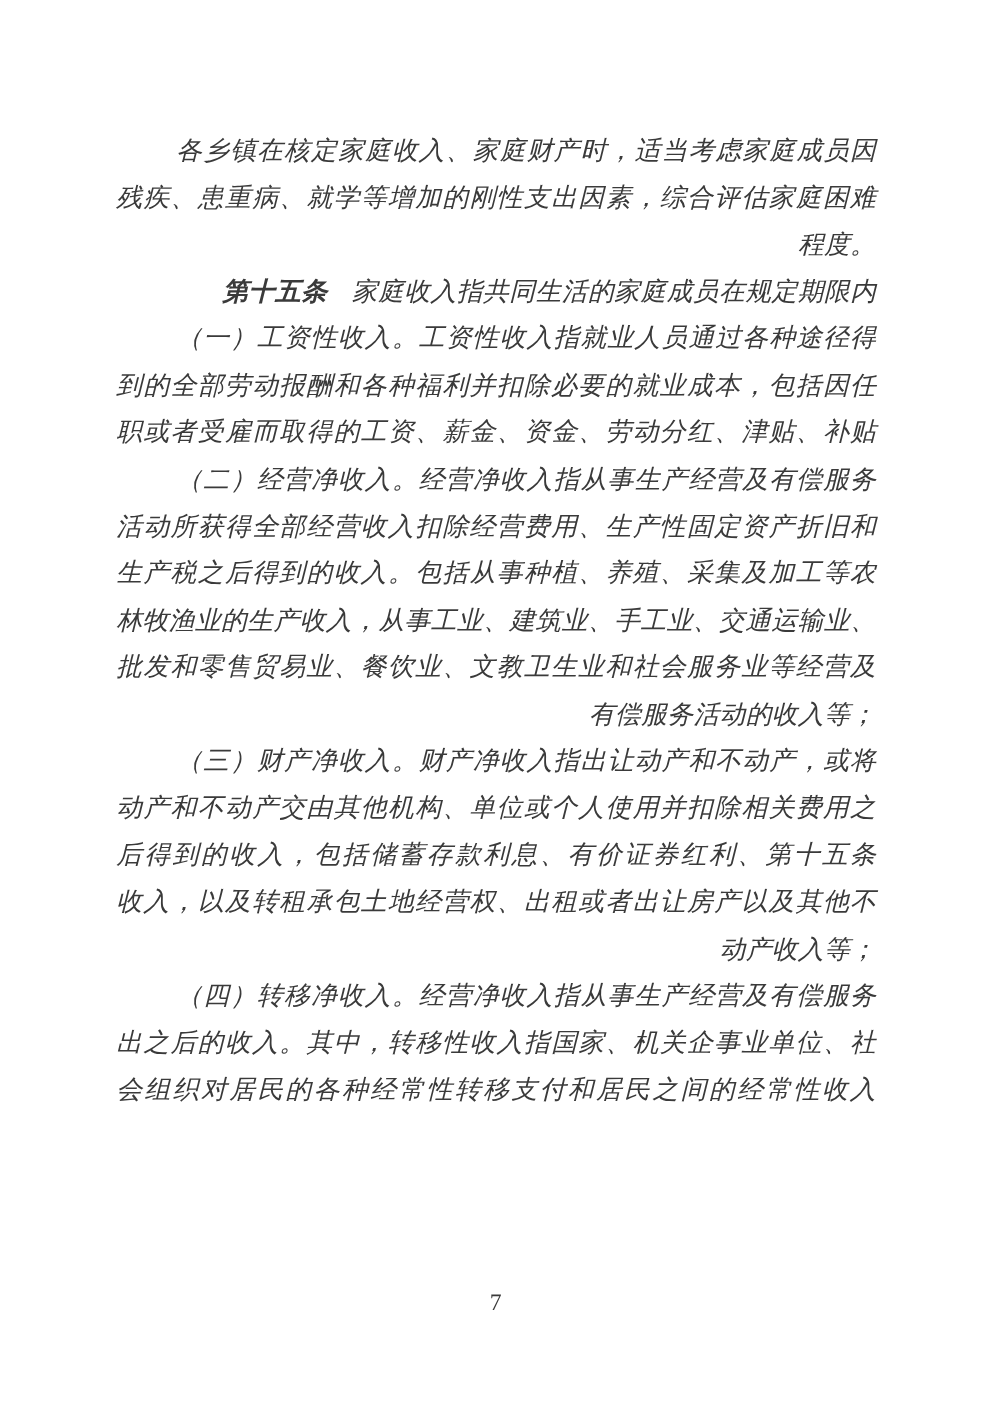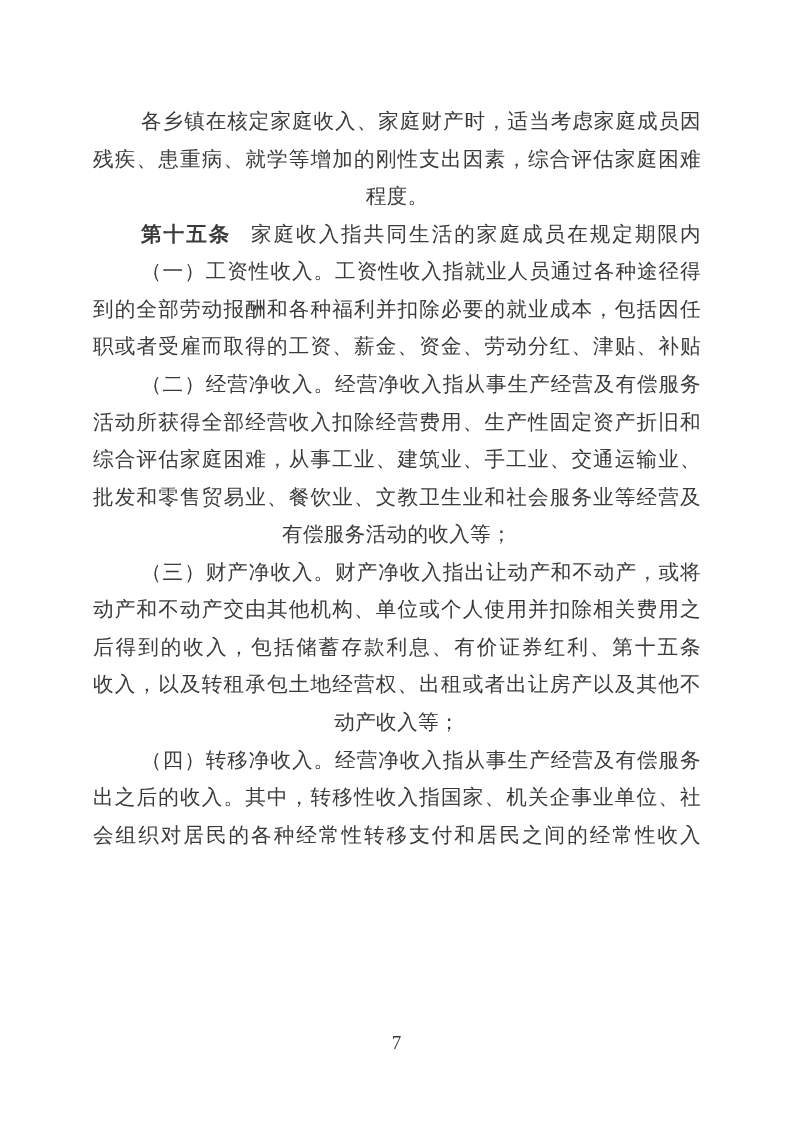--- a/index.html
+++ b/index.html
@@ -14,39 +14,41 @@
     background: #ffffff;
     overflow: hidden;
     font-family: "Liberation Serif", "DejaVu Serif", serif;
     color: #3a3a3a;
   }
   .text-block {
     position: absolute;
     left: 93px;
     top: 103px;
     width: 608px;
+    font-style: italic;
   }
   .line {
     height: 37.57px;
     line-height: 37.57px;
     font-size: 20.6px;
     letter-spacing: 0.3px;
     white-space: nowrap;
-    text-align: center;
+    text-align: right;
   }
   .line.justify {
     white-space: normal;
     text-align: justify;
     text-align-last: justify;
   }
   .line.indent {
     text-indent: 48px;
   }
   .seg-bold {
     font-weight: bold;
+    margin-left: 37px;
   }
   .seg-gap {
     margin-right: 0.95em;
   }
   .footer {
     position: absolute;
     left: 0;
     right: 0;
     top: 1032px;
     height: 30px;
@@ -65,21 +67,22 @@
   <div class="text-block" id="text-block">
       <div class="line indent justify"><span class="">各乡镇在核定家庭收入、家庭财产时，适当考虑家庭成员因</span></div>
       <div class="line justify"><span class="">残疾、患重病、就学等增加的刚性支出因素，综合评估家庭困难</span></div>
       <div class="line"><span class="">程度。</span></div>
       <div class="line indent justify"><span class="seg-bold seg-gap">第十五条</span><span class="">家庭收入指共同生活的家庭成员在规定期限内</span></div>
       <div class="line indent justify"><span class="">（一）工资性收入。工资性收入指就业人员通过各种途径得</span></div>
       <div class="line justify"><span class="">到的全部劳动报酬和各种福利并扣除必要的就业成本，包括因任</span></div>
       <div class="line justify"><span class="">职或者受雇而取得的工资、薪金、资金、劳动分红、津贴、补贴</span></div>
       <div class="line indent justify"><span class="">（二）经营净收入。经营净收入指从事生产经营及有偿服务</span></div>
       <div class="line justify"><span class="">活动所获得全部经营收入扣除经营费用、生产性固定资产折旧和</span></div>
-      <div class="line justify"><span class="">综合评估家庭困难，从事工业、建筑业、手工业、交通运输业、</span></div>
+      <div class="line justify"><span class="">生产税之后得到的收入。包括从事种植、养殖、采集及加工等农</span></div>
+      <div class="line justify"><span class="">林牧渔业的生产收入，从事工业、建筑业、手工业、交通运输业、</span></div>
       <div class="line justify"><span class="">批发和零售贸易业、餐饮业、文教卫生业和社会服务业等经营及</span></div>
       <div class="line"><span class="">有偿服务活动的收入等；</span></div>
       <div class="line indent justify"><span class="">（三）财产净收入。财产净收入指出让动产和不动产，或将</span></div>
       <div class="line justify"><span class="">动产和不动产交由其他机构、单位或个人使用并扣除相关费用之</span></div>
       <div class="line justify"><span class="">后得到的收入，包括储蓄存款利息、有价证券红利、第十五条</span></div>
       <div class="line justify"><span class="">收入，以及转租承包土地经营权、出租或者出让房产以及其他不</span></div>
       <div class="line"><span class="">动产收入等；</span></div>
       <div class="line indent justify"><span class="">（四）转移净收入。经营净收入指从事生产经营及有偿服务</span></div>
       <div class="line justify"><span class="">出之后的收入。其中，转移性收入指国家、机关企事业单位、社</span></div>
       <div class="line justify"><span class="">会组织对居民的各种经常性转移支付和居民之间的经常性收入</span></div>

